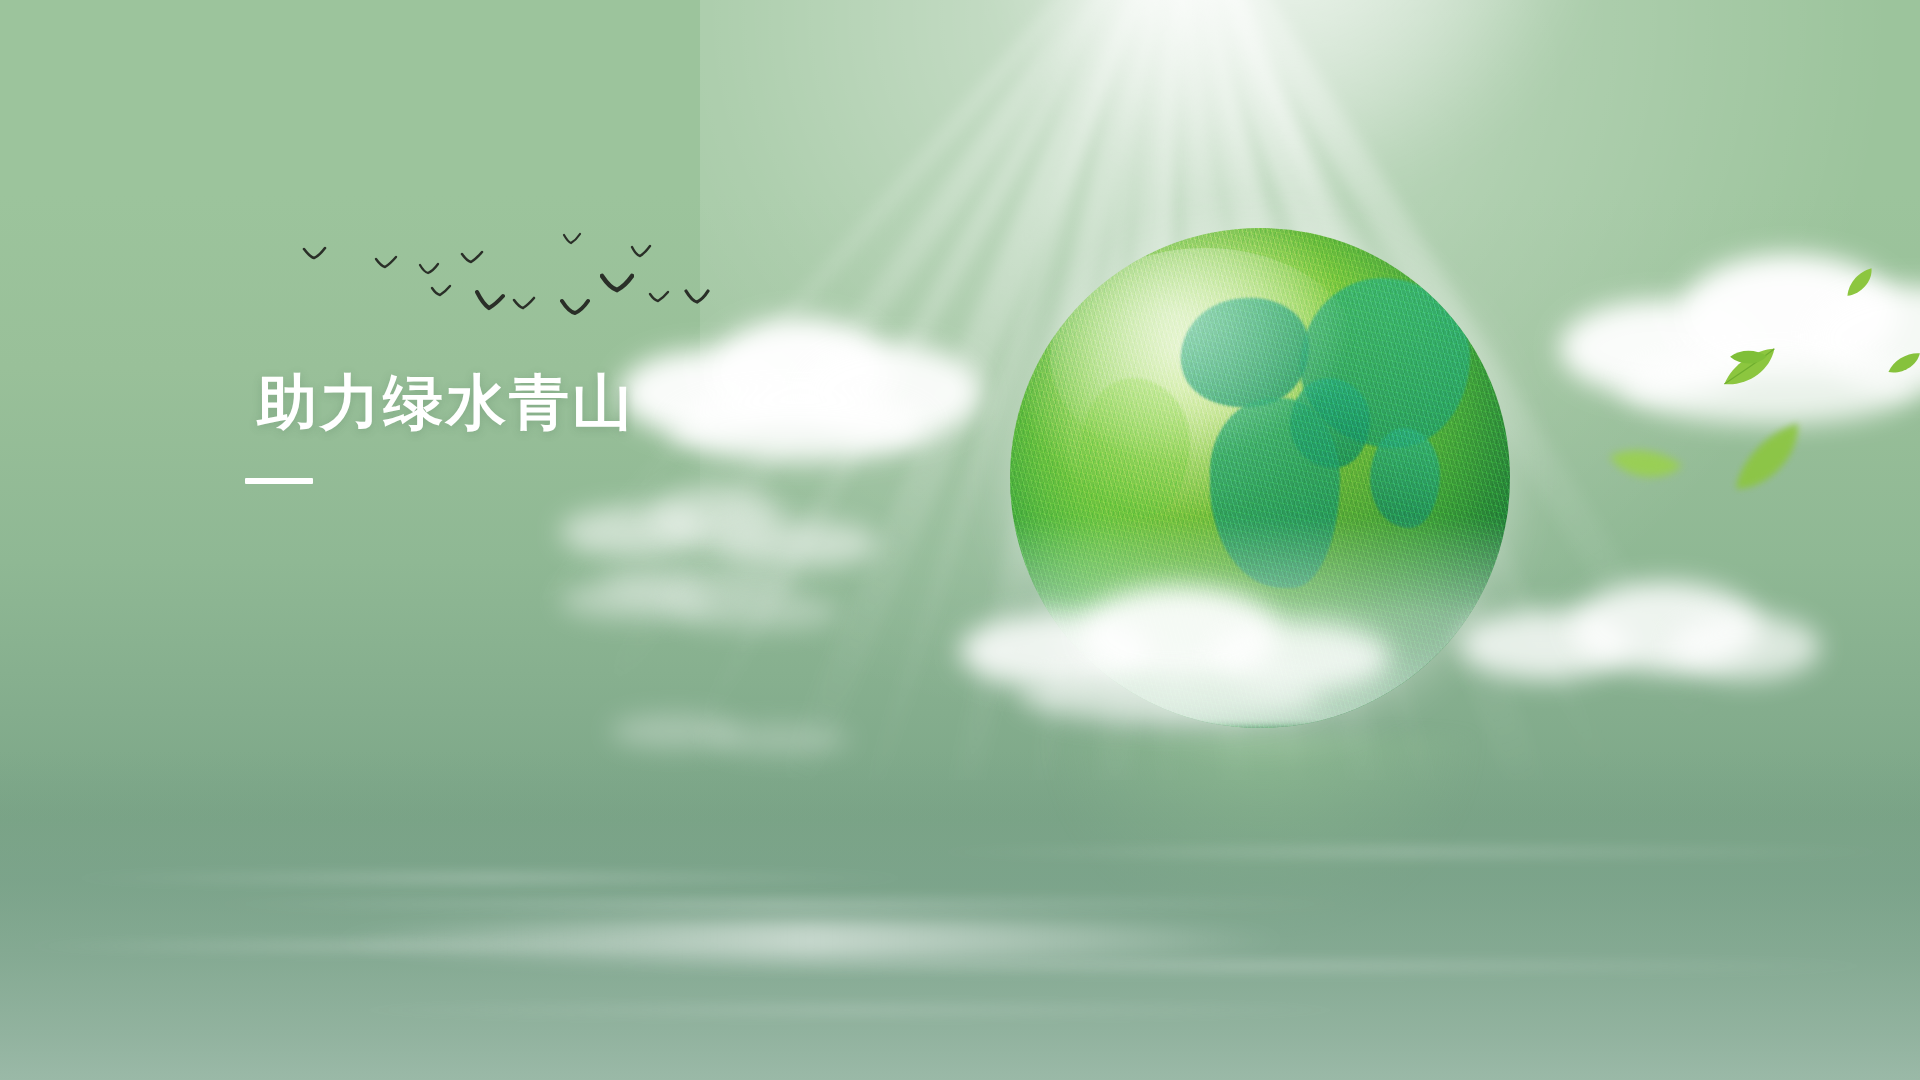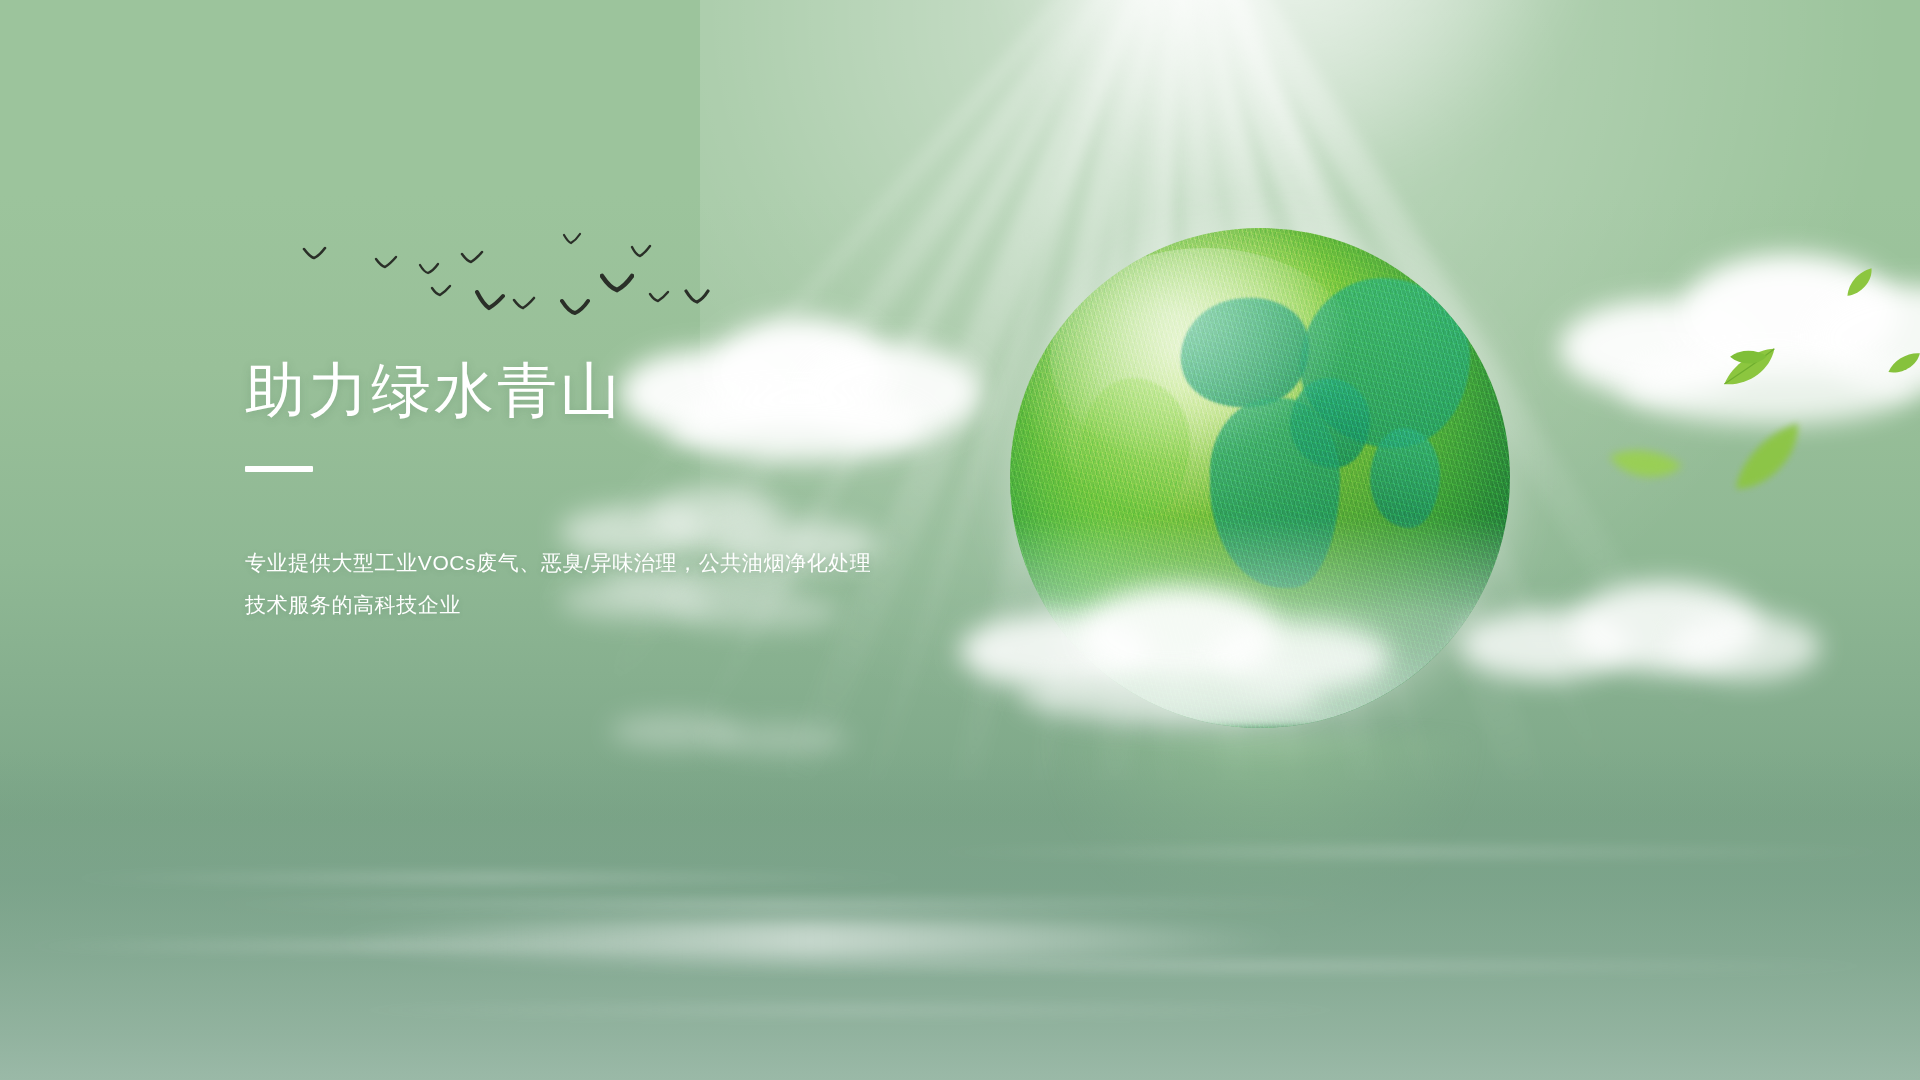--- a/index.html
+++ b/index.html
@@ -119,21 +119,21 @@
 
   
   .bird{position:absolute;stroke:#2a2f28;fill:none;stroke-linecap:round;}
 
   
   .leaf{position:absolute;}
 
   
   .copy{position:absolute;left:245px;top:360px;width:720px;}
   .headline{
-    margin:0;color:#fff;font-weight:400;font-size:60px;line-height:1.03;
+    margin:12px;color:#fff;font-weight:700;font-size:60px;line-height:1.03;
     letter-spacing:3px;text-shadow:0 2px 10px rgba(60,100,70,.22);
   }
   .headline .l2{display:block;margin-top:16px;}
   .rule{margin-top:44px;width:68px;height:6px;background:#fff;border-radius:1px;}
   .sub{
     margin:70px 0 0 0;color:#ffffff;font-size:21px;line-height:2.0;
     letter-spacing:.6px;max-width:640px;font-weight:400;
     text-shadow:0 1px 6px rgba(60,100,70,.20);
   }
 </style>
@@ -286,16 +286,15 @@
   <div class="cloudgrp" style="left:610px;top:690px;width:260px;height:90px;">
     <div class="cloud" style="left:0px;top:24px;width:130px;height:34px;opacity:.3"></div>
     <div class="cloud" style="left:100px;top:34px;width:140px;height:30px;opacity:.26"></div>
   </div>
 
   <div class="copy">
     <h1 class="headline">
       <span class="l1">助力绿水青山</span>
     </h1>
     <div class="rule"></div>
-    <p class="sub">专业提供大型工业VOCs废气、恶臭/异味治理，公共油烟净化处理技术服务的高科技企业</p>
   </div>
 
 </div>
 
 </body></html>

